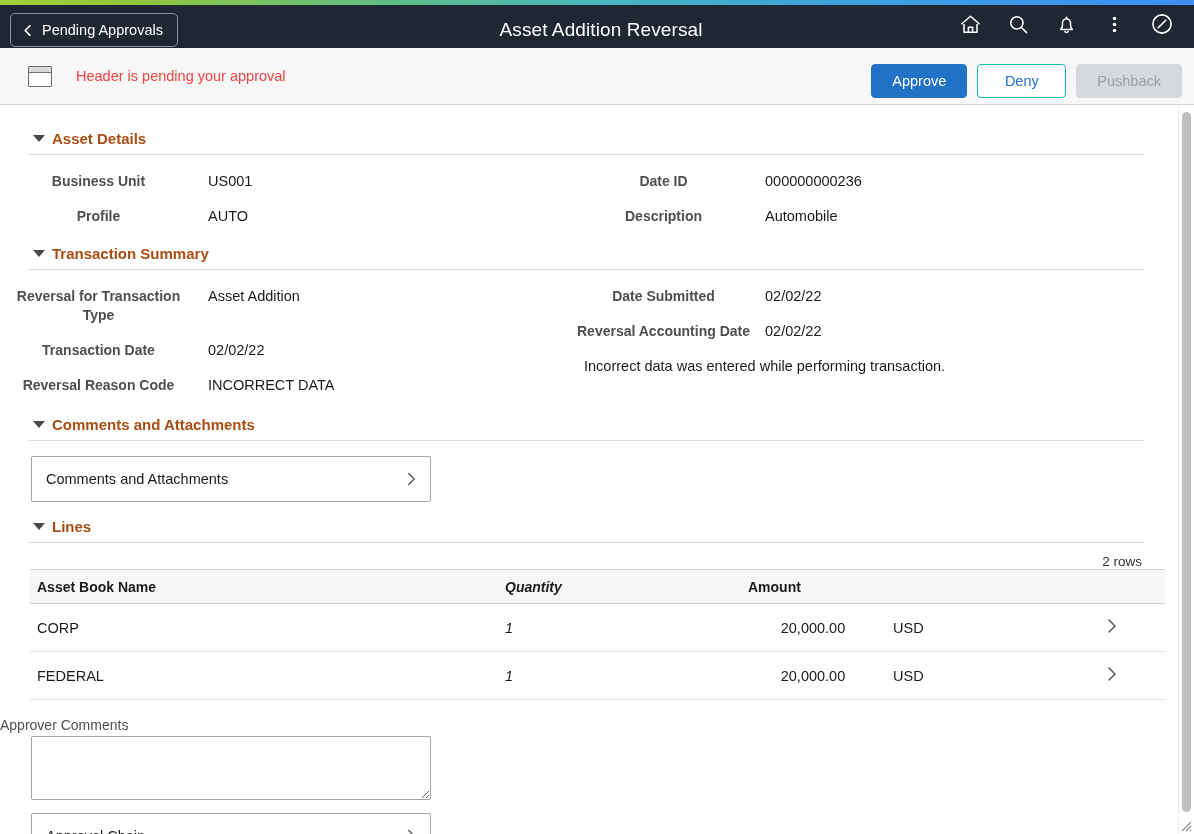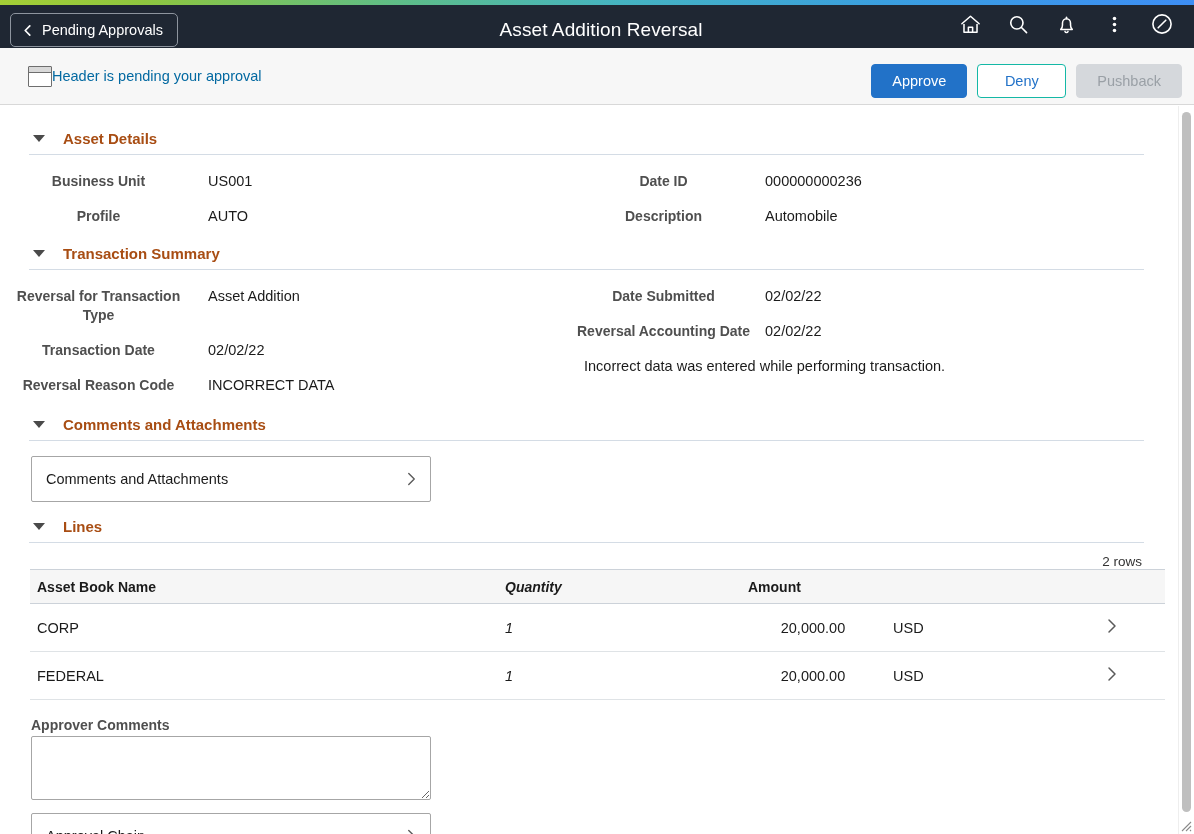--- a/index.html
+++ b/index.html
@@ -55,42 +55,42 @@
   }
   .subhdr-icon {
     margin-left:28px; width:24px; height:21px;
     border:1.5px solid #6e6e6e; background:#fff; border-radius:1px;
     position:relative; flex:none;
   }
   .subhdr-icon::before{
     content:""; position:absolute; left:0; right:0; top:0; height:5px;
     background:#d9d9d9; border-bottom:1.5px solid #6e6e6e;
   }
-  .subhdr-text { margin-left:0; font-size:14.5px; color:#0369a1; }
+  .subhdr-text { margin-left:24px; font-size:14.5px; color:#ef4444; }
 
   .actions { position:absolute; right:12px; top:64px; display:flex; gap:10px; }
   .btn {
     height:34px; min-width:89px; padding:0 20px;
     border-radius:4px; font-size:14.5px; cursor:pointer;
     display:flex; align-items:center; justify-content:center;
     font-family:"Liberation Sans", sans-serif;
   }
   .btn-primary { background:#2272c8; color:#fff; border:1px solid #2272c8; }
   .btn-secondary { background:#fff; color:#2272c8; border:1px solid #14b8a6; }
   .btn-disabled { background:#d5d8dc; color:#9aa0a6; border:1px solid #d5d8dc; cursor:default; }
 
   
   .content {
     position:absolute; top:106px; left:0; width:1194px; height:728px;
     background:#fff; overflow:hidden;
   }
   .page { position:relative; width:1172px; padding:0 0 0 0; }
 
   .sect-head {
-    display:flex; align-items:center; gap:18px;
+    display:flex; align-items:center; gap:7px;
     color:#a84d13; font-size:15px; font-weight:bold;
     padding-left:33px;
   }
   .caret { width:0;height:0;border-left:6px solid transparent;border-right:6px solid transparent;border-top:7px solid #4a4a4a; }
   .sect-rule { height:1px; background:#d4dce5; margin:7px 28px 0 29px; }
 
   .grid { display:flex; padding-top:9px; }
   .col { width:573px; }
   .col-right { width:585px; }
   .fld { display:flex; align-items:flex-start; padding:8px 0; }
@@ -125,21 +125,21 @@
   table.lines td {
     border-bottom:1px solid #dfe3e6; height:48px; font-size:14.5px; color:#1b1b1b;
     padding:0; vertical-align:middle;
   }
   .c-book  { width:475px; padding-left:7px !important; }
   .c-qty   { width:243px;font-style:italic; }
   .c-amt   { width:130px; text-align:center; }
   .c-cur   { width:180px; padding-left:15px !important; }
   .c-chev  { width:107px; text-align:center; }
 
-  .ta-label { font-size:14px; font-weight:bold; color:#4f4f4f; padding-left:31px; }
+  .ta-label { font-size:14px; font-weight:normal; color:#4f4f4f; }
   .ta-wrap { margin:3px 0 0 31px; }
   textarea.approver {
     width:400px; height:64px; border:1px solid #a6a6a6; border-radius:2px;
     background:#fff; resize:both; font-family:"Liberation Sans", sans-serif;
     font-size:14px; padding:5px 6px; color:#1b1b1b; outline:none;
   }
 
   
   .vbar { position:absolute; right:3px; top:112px; width:9px; height:700px; background:#bfbfbf; border-radius:5px; }
   .vbar-track { position:absolute; right:0; top:106px; width:16px; height:728px; background:#fff; border-left:1px solid #eee; }

